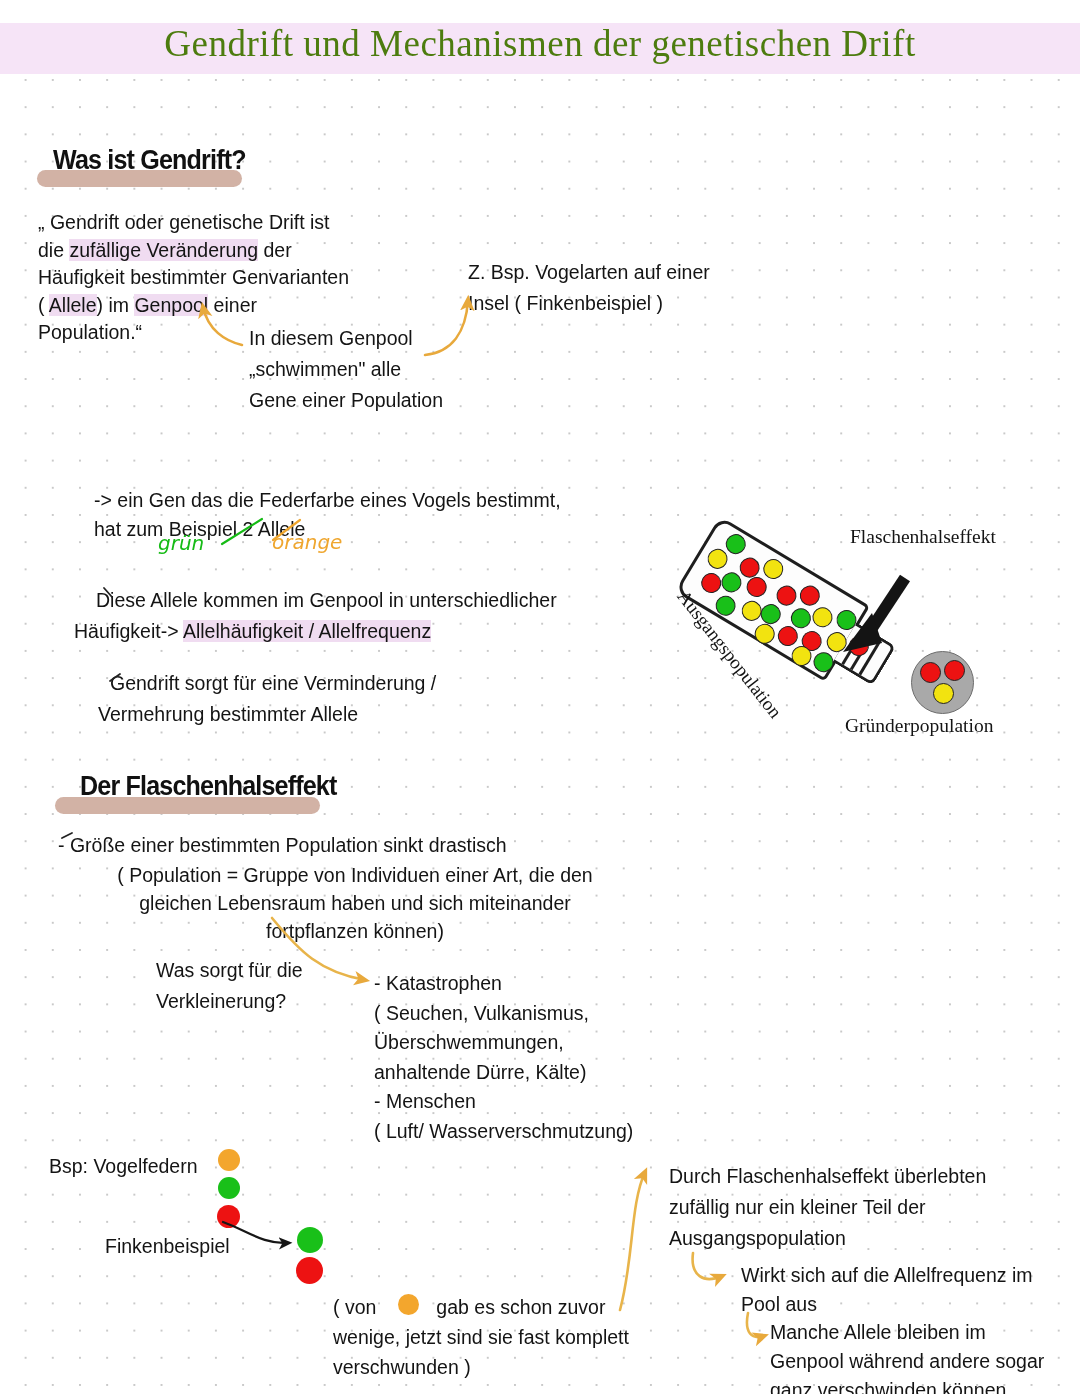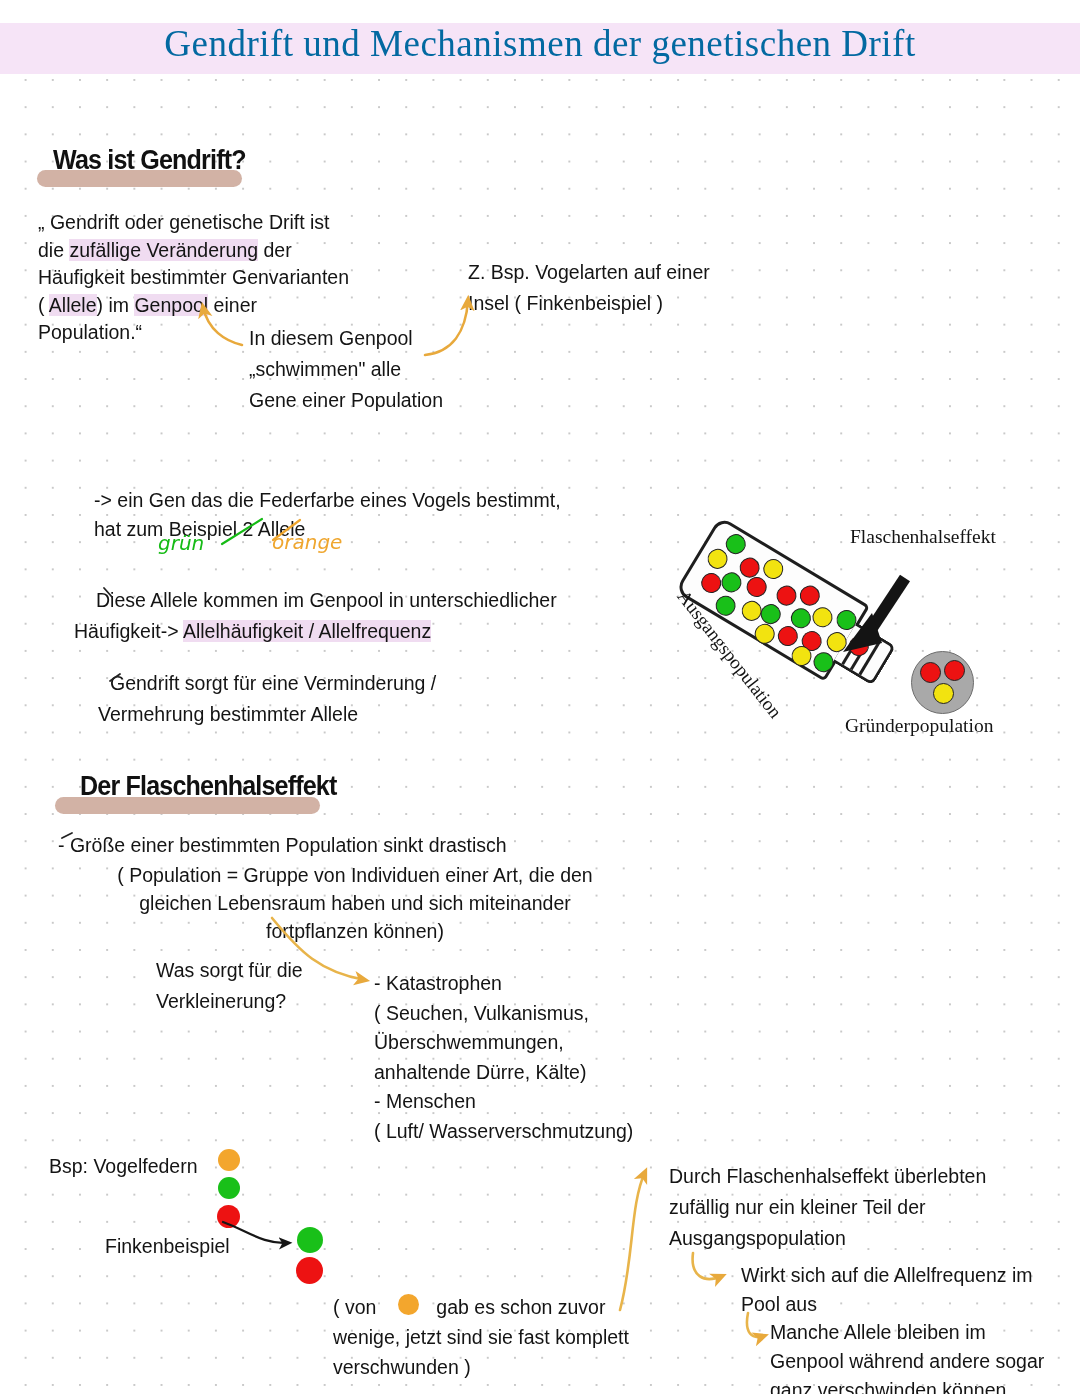--- a/index.html
+++ b/index.html
@@ -28,21 +28,21 @@
     position:absolute;left:0;top:23px;width:1080px;height:51px;
     background:#f6e4f7;
     z-index:1;
   }
   #page-title{
     position:absolute;left:0;top:22px;width:1080px;
     text-align:center;
     font-family:"Liberation Serif", serif;
     font-size:37px;
     letter-spacing:.5px;
-    color:#0369a1;
+    color:#4d7c0f;
     z-index:4;
     white-space:nowrap;
   }
 
   
   .heading{
     position:absolute;z-index:4;
     font-family:"Liberation Sans", sans-serif;
     font-weight:bold;
     font-size:27px;

